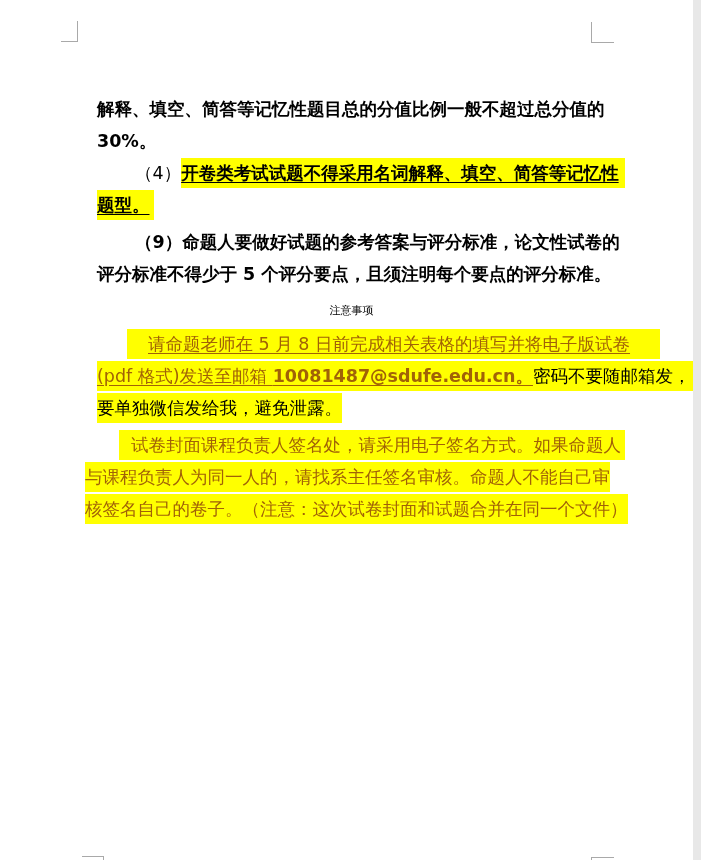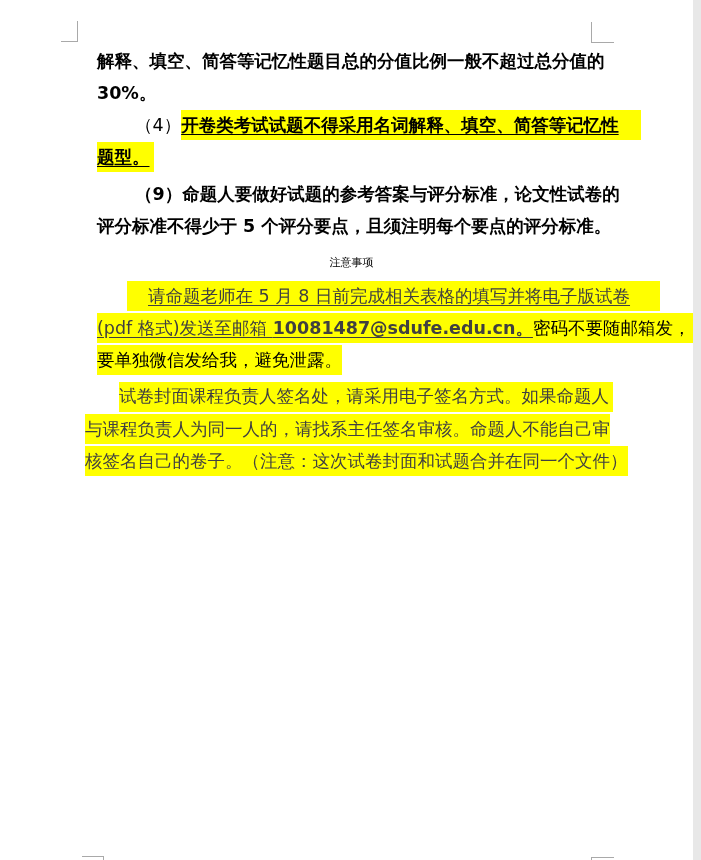--- a/index.html
+++ b/index.html
@@ -12,32 +12,32 @@
   .gutter{position:absolute;right:0;top:0;width:8px;height:860px;background:#e8e8e8;}
   
   .mark{position:absolute;}
   .mark-tl{left:61px;top:21px;width:16px;height:20px;border-right:1px solid #a9a9a9;border-bottom:1px solid #a9a9a9;}
   .mark-tr{left:591px;top:22px;width:22px;height:20px;border-left:1px solid #a9a9a9;border-bottom:1px solid #a9a9a9;}
   .mark-bl{left:82px;top:856px;width:21px;height:4px;border-top:1px solid #a9a9a9;border-right:1px solid #a9a9a9;}
   .mark-br{left:591px;top:857px;width:22px;height:3px;border-top:1px solid #a9a9a9;border-left:1px solid #a9a9a9;}
   
   .line{
     position:absolute;height:30px;line-height:30px;
-    font-size:17.5px;color:#000000;white-space:nowrap;
+    font-size:17.5px;color:#000000;white-space:nowrap;margin-top:48px;
   }
   .b{font-weight:bold;}
   .hl{background:#ffff00;display:inline-block;height:30px;line-height:30px;vertical-align:top;}
-  .blue{color:#404040;}
+  .blue{color:#a16207;}
   .u{text-decoration:underline;text-underline-offset:3px;}
   .center{width:509px;text-align:center;font-size:11px;}
   .pad21{padding-left:21px;}
-  .pad8{padding-left:0;font-family:Liberation Mono, monospace;}
+  .pad8{padding-left:12px;}
   .tail30{padding-right:30px;}
   .tail45{padding-right:45px;}
-  .tail6{padding-right:22px;}
+  .tail6{padding-right:6px;}
   .tail4{padding-right:4px;}
 </style>
 </head>
 <body>
 
 <div class="page">
 
   <div class="mark mark-tl"></div>
   <div class="mark mark-tr"></div>
   <div class="mark mark-bl"></div>

